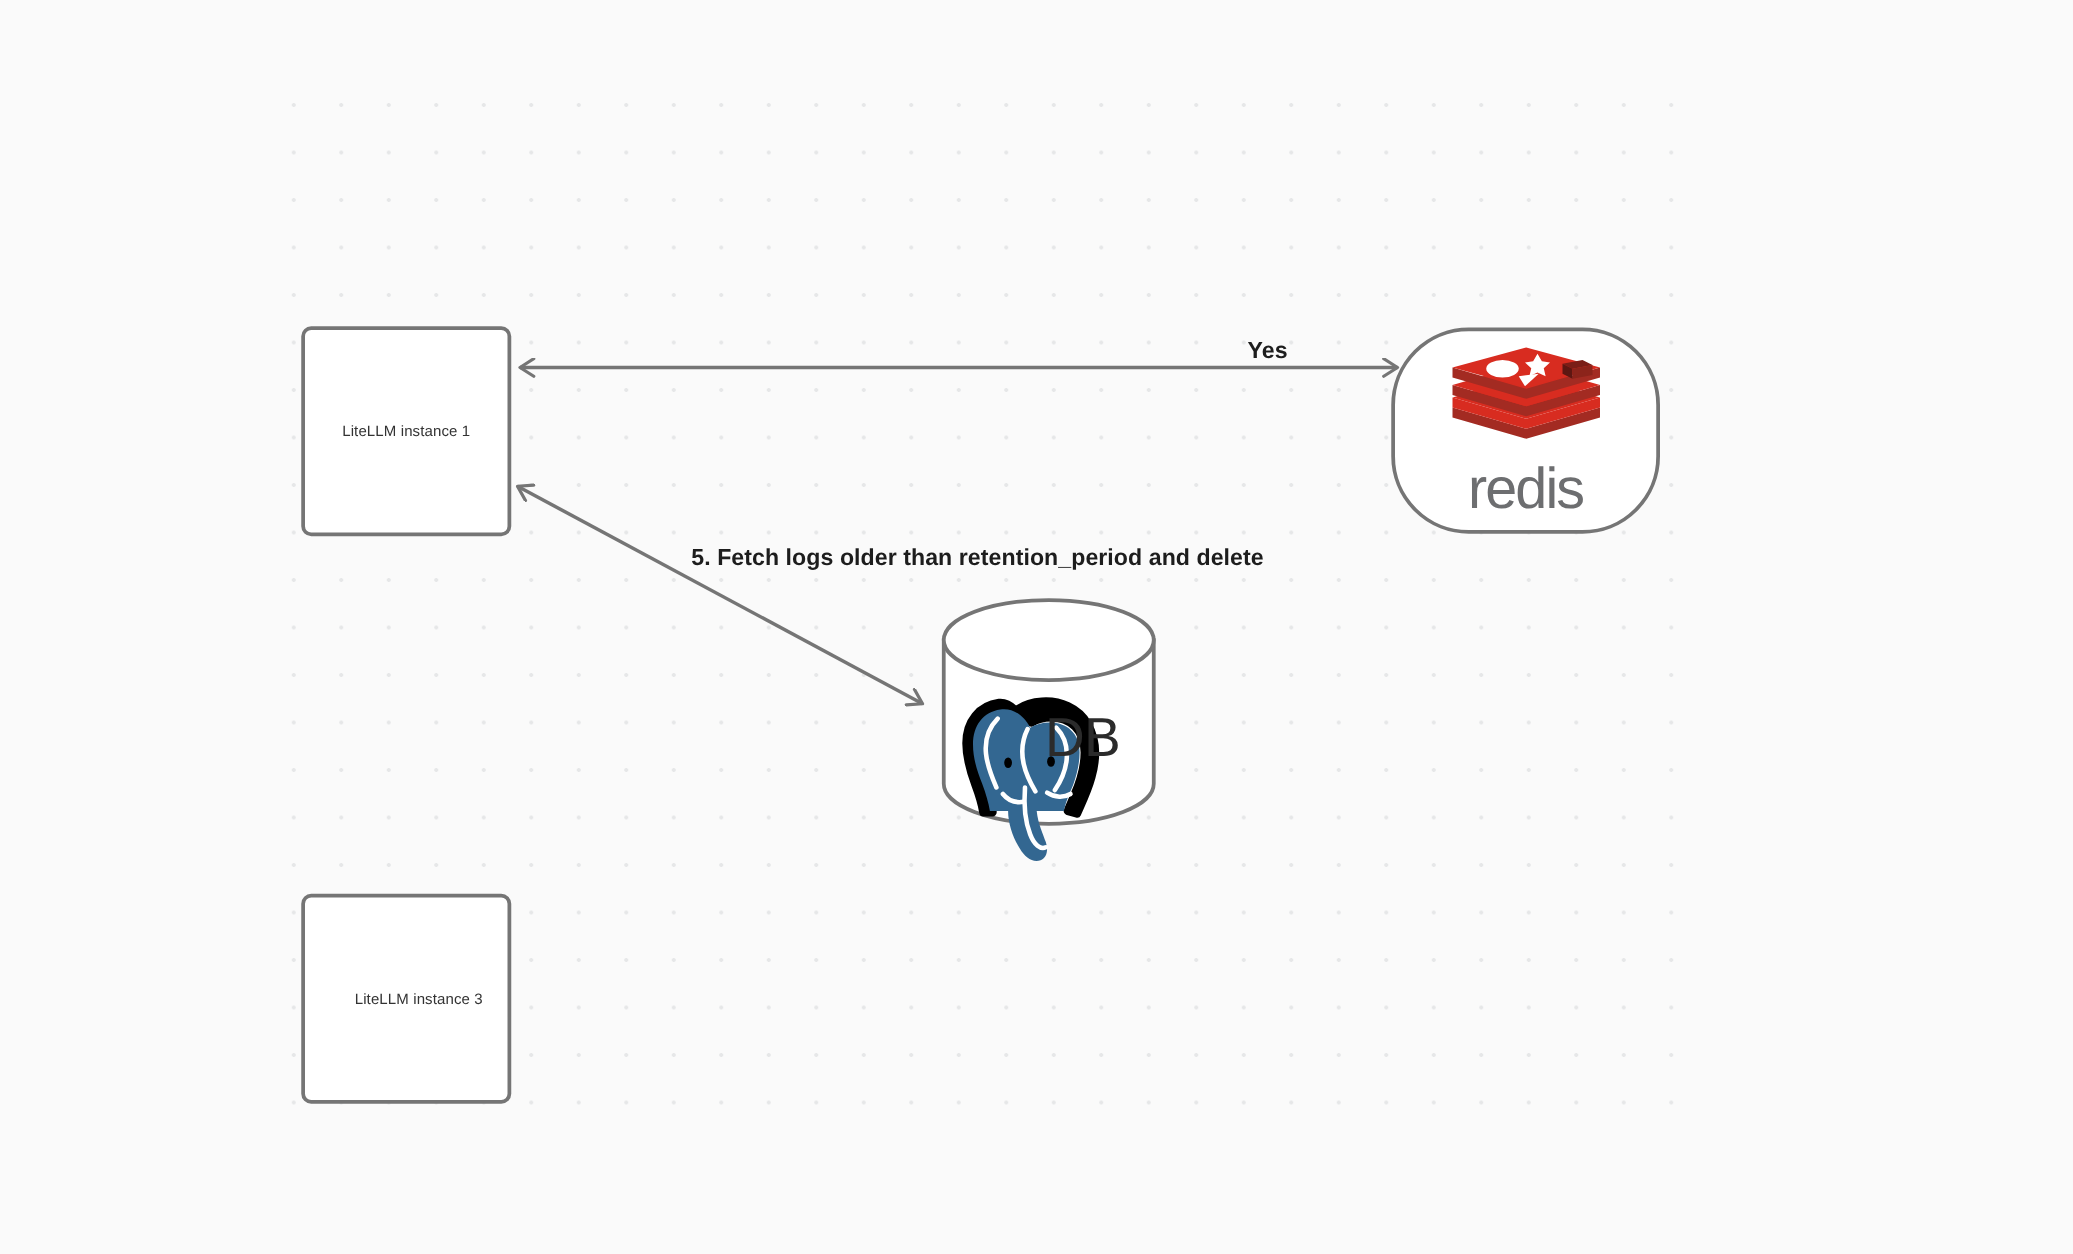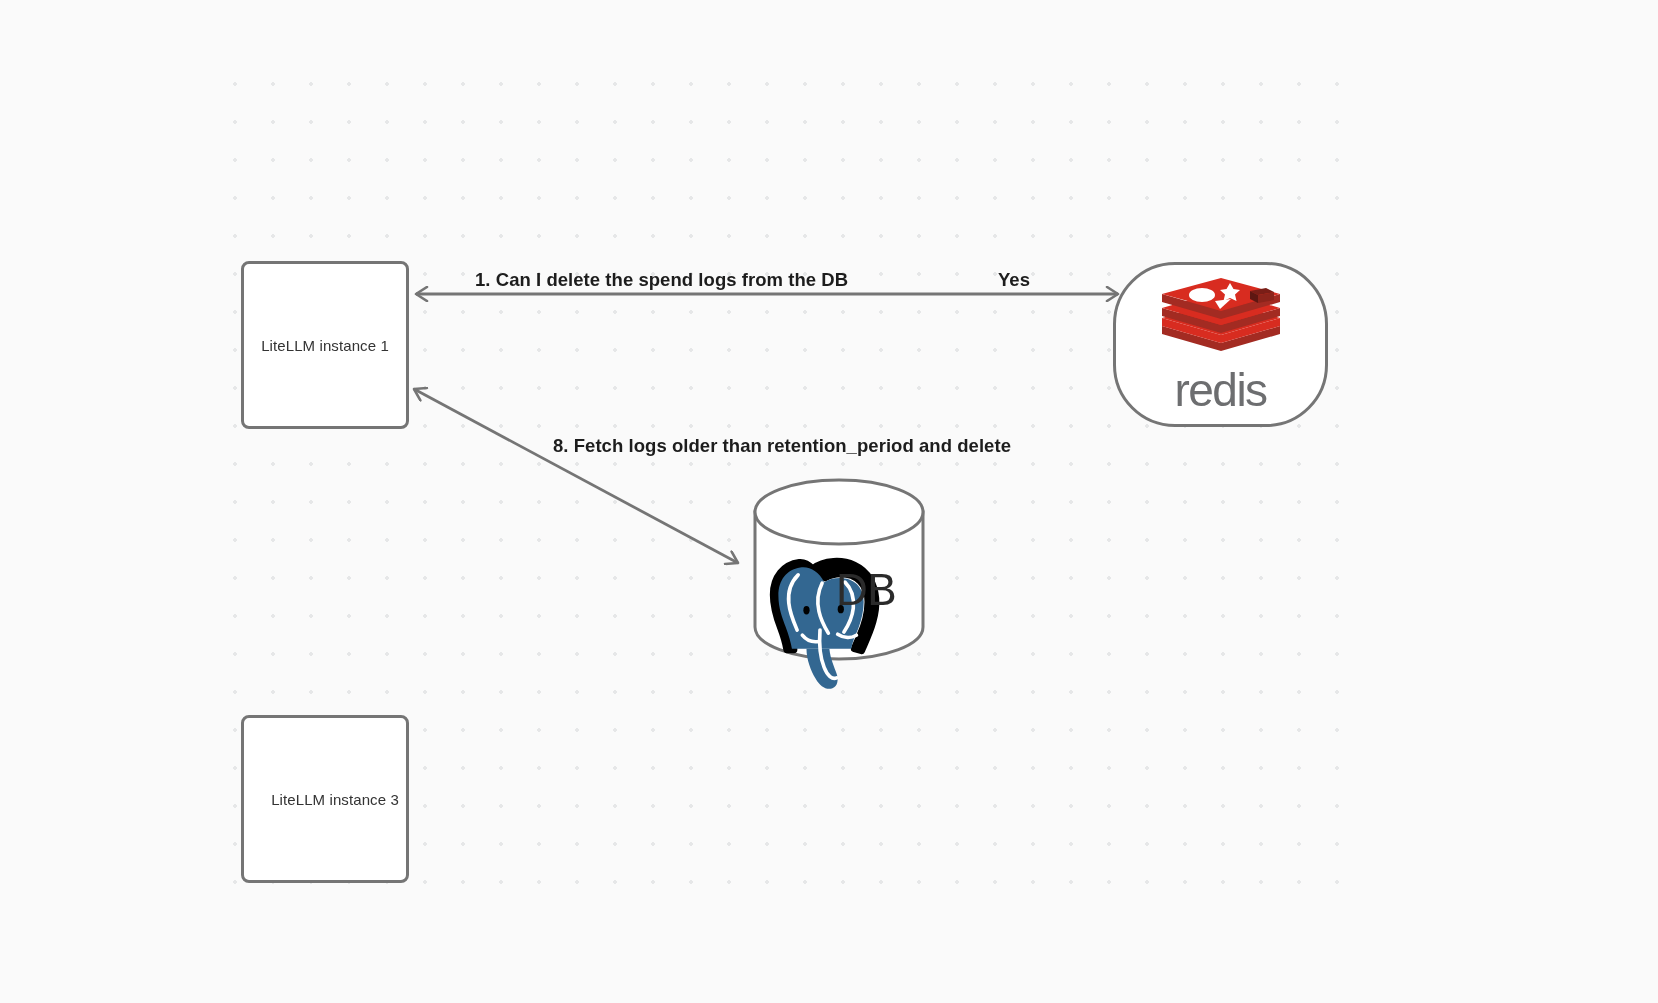--- a/index.html
+++ b/index.html
@@ -33,21 +33,21 @@
     position: absolute;
     background: #ffffff;
     border: 3px solid #757575;
     border-radius: 8px;
     display: flex;
     align-items: center;
     justify-content: center;
     box-sizing: border-box;
   }
   .node-label {
-    font-size: 15px;
+    font-size: 12px;
     color: #333333;
     font-weight: 400;
     letter-spacing: 0.1px;
     white-space: nowrap;
   }
   .redis-box {
     position: absolute;
     background: #ffffff;
     border: 3px solid #757575;
     border-radius: 62px;
@@ -186,19 +186,18 @@
       <path d="M 72 6 L 75.5 12 L 82 13 L 77 17.5 L 78.5 24 L 72 21 L 65.5 24
                L 67 17.5 L 62 13 L 68.5 12 Z" fill="#ffffff"></path>
       <path d="M 57 24 L 73 22 L 62 32 Z" fill="#ffffff"></path>
       <path d="M 92 14 L 108 11 L 116 15 L 100 18 Z" fill="#7a1e17"></path>
       <path d="M 92 14 L 100 18 L 100 26 L 92 22 Z" fill="#5e1712"></path>
       <path d="M 100 18 L 116 15 L 116 23 L 100 26 Z" fill="#8c241b"></path>
     </svg>
     <span class="redis-wordmark">redis</span>
   </div>
 
-  <div class="edge-label" style="left:475px; top:269px;">1.  Can I delete the spend logs from the DB</div>
 
   <div class="edge-label" style="left:966px; top:269px;margin-left:32px;">Yes</div>
 
-  <div class="edge-label" style="left:553px; top:435px;">8.  Fetch logs older than retention_period and delete</div>
+  <div class="edge-label" style="left:553px; top:435px;">5.  Fetch logs older than retention_period and delete</div>
 
 </div>
 
 </body></html>

